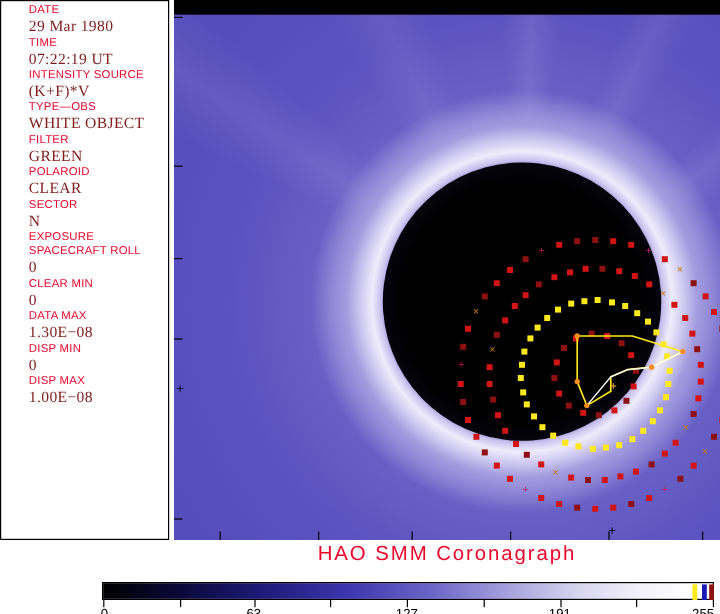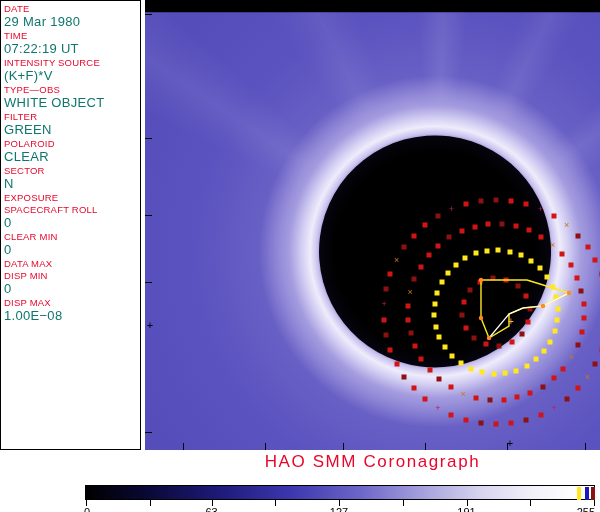--- a/index.html
+++ b/index.html
@@ -7,28 +7,28 @@
     width:600px;height:512px;overflow:hidden;position:relative;
     font-family:"Liberation Sans", sans-serif;
   }
 
   
   #meta-panel{
     position:absolute;left:0;top:0;width:141px;height:450px;
     background:#ffffff;border:1px solid #000000;box-sizing:border-box;
     padding:2px 0 0 3px;overflow:hidden;
   }
-  .meta-row{margin-bottom:1px;}
+  .meta-row{margin-bottom:1px;margin-left:20px;}
   .meta-key{
     color:#e8072b;font-size:9.5px;line-height:11px;
     letter-spacing:.2px;white-space:nowrap;font-weight:400;
   }
   .meta-val{
-    color:#0f766e;font-size:13px;line-height:15px;
-    letter-spacing:.3px;white-space:nowrap;
+    color:#7f1d1d;font-size:13px;line-height:15px;
+    letter-spacing:.3px;white-space:nowrap;font-family:Liberation Serif, serif;
   }
 
   
   #image-stage{
     position:absolute;left:145px;top:0;width:455px;height:450px;
     background:#000000;overflow:hidden;
   }
   
   #corona-plate{
     position:absolute;left:-34px;top:-28px;width:520px;height:508px;
@@ -160,20 +160,21 @@
     <div class="meta-row">
       <div class="meta-key">SPACECRAFT ROLL</div>
       <div class="meta-val">0</div>
     </div>
     <div class="meta-row">
       <div class="meta-key">CLEAR MIN</div>
       <div class="meta-val">0</div>
     </div>
     <div class="meta-row">
       <div class="meta-key">DATA MAX</div>
+      <div class="meta-val">1.30E−08</div>
     </div>
     <div class="meta-row">
       <div class="meta-key">DISP MIN</div>
       <div class="meta-val">0</div>
     </div>
     <div class="meta-row">
       <div class="meta-key">DISP MAX</div>
       <div class="meta-val">1.00E−08</div>
     </div>
   </div>

